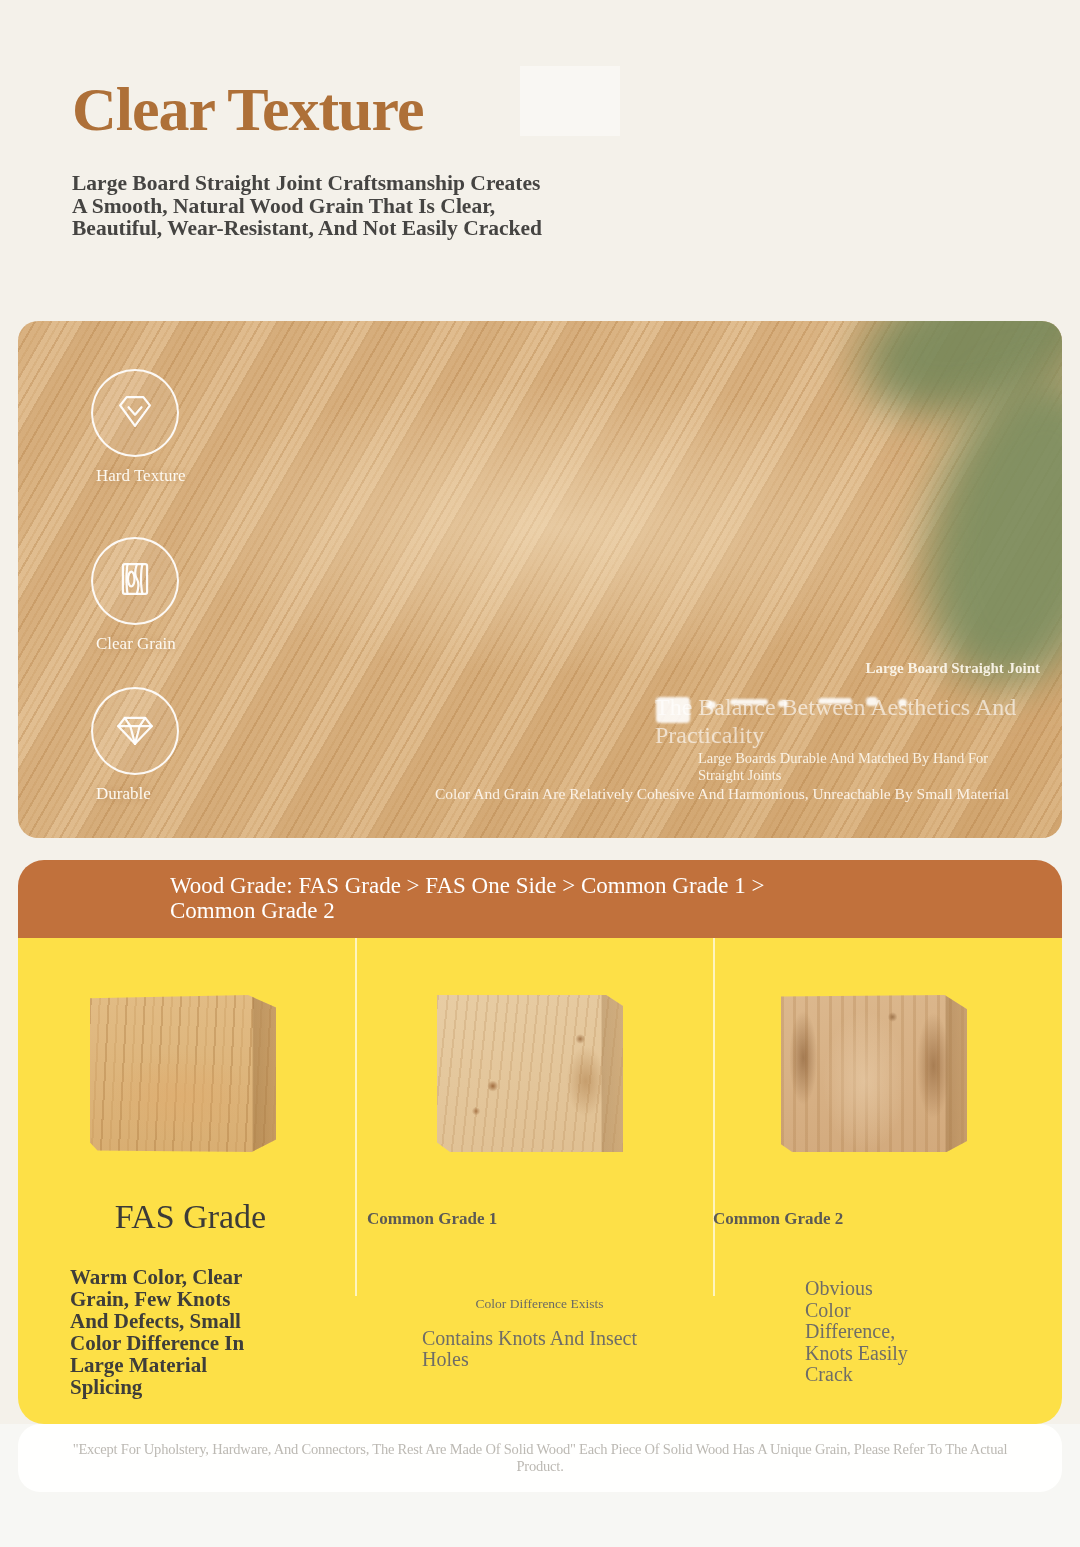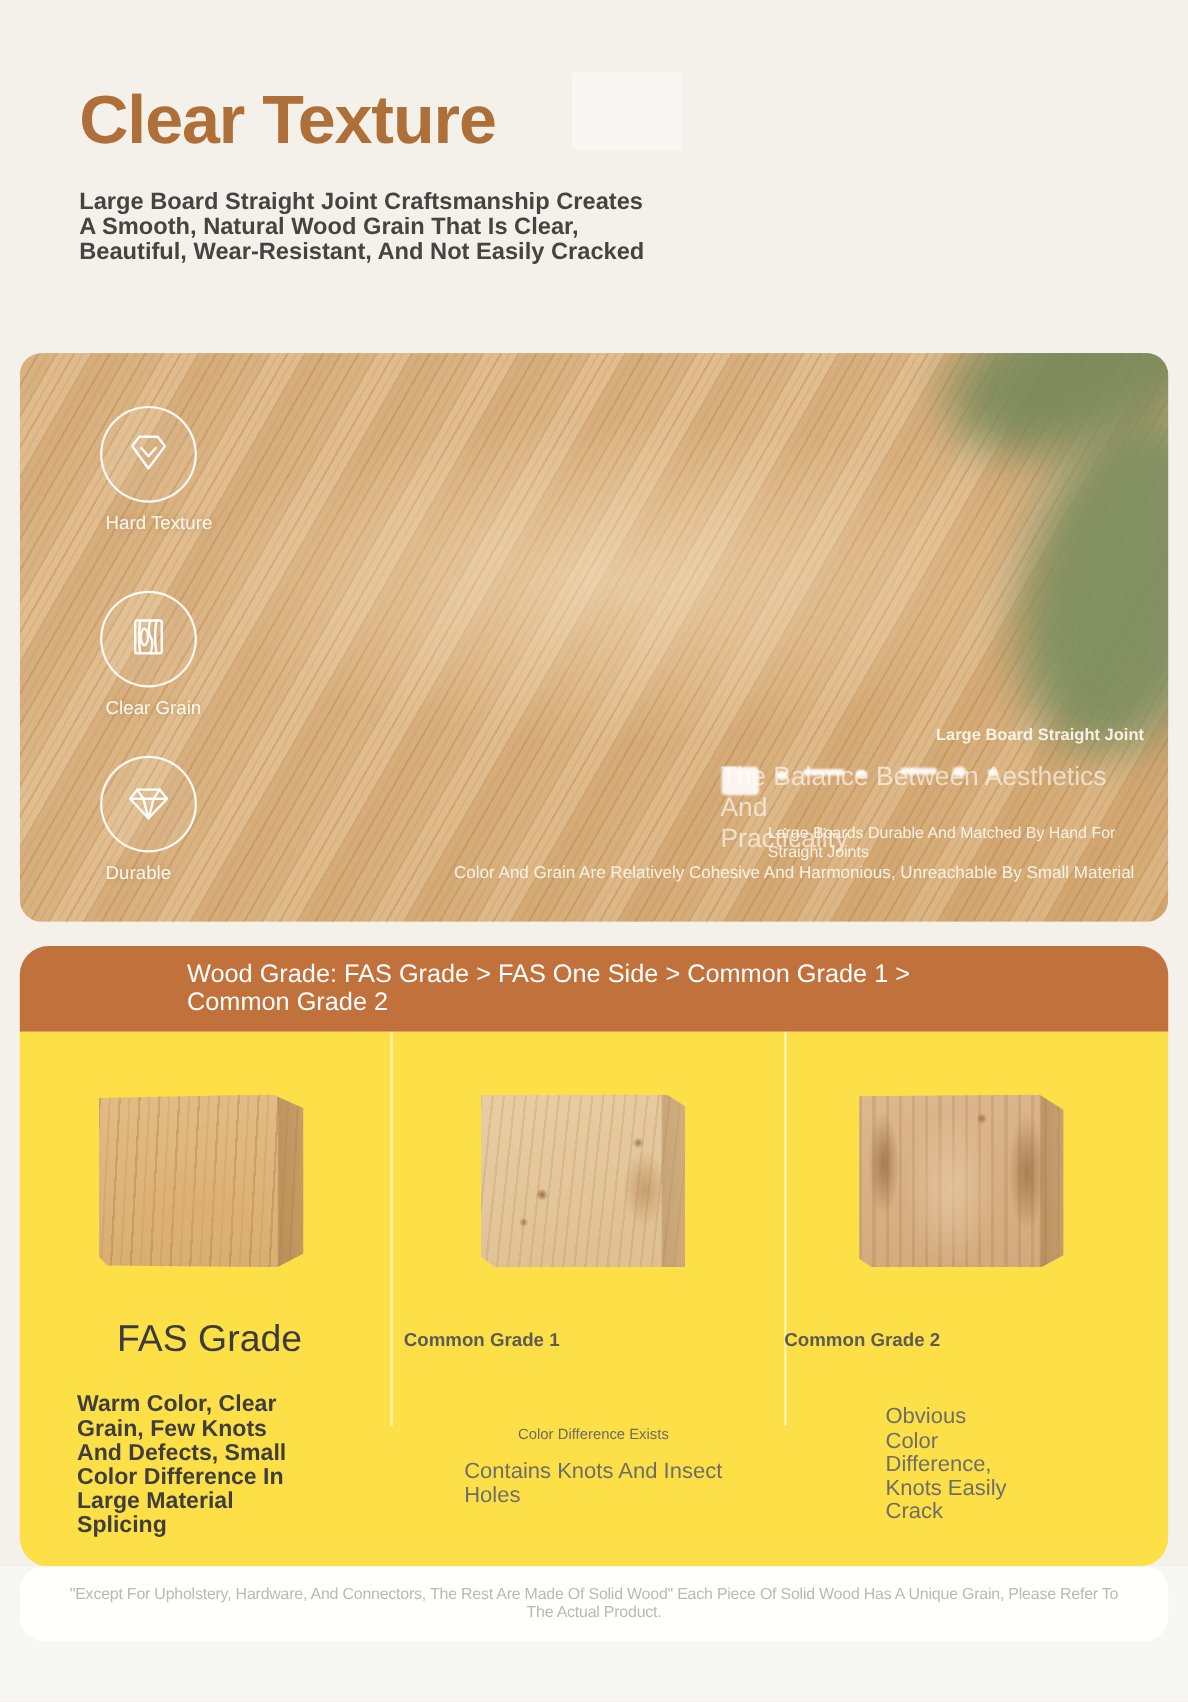--- a/index.html
+++ b/index.html
@@ -1,20 +1,20 @@
 <!DOCTYPE html>
 <html><head>
 <meta charset="utf-8">
 <style>
   * { margin:0; padding:0; box-sizing:border-box; }
   html,body { background:#e9e7e1; }
   body { font-family:"Liberation Sans", sans-serif; }
   .page {
     position:relative; width:1080px; height:1547px;
-    background:#f4f1ea; overflow:hidden; margin:0 auto;
+    background:#f4f1ea; overflow:hidden; margin:0 auto;font-family:Liberation Serif, serif;
   }
   
   .title {
     position:absolute; left:72px; top:74px;
     font-size:62px; font-weight:bold; letter-spacing:-1px;
     color:#ae7038; white-space:nowrap;
   }
   .title-glow { position:absolute; left:520px; top:66px; width:100px; height:70px; background:rgba(255,255,255,0.45); }
   .subtitle {
     position:absolute; left:72px; top:172px;

